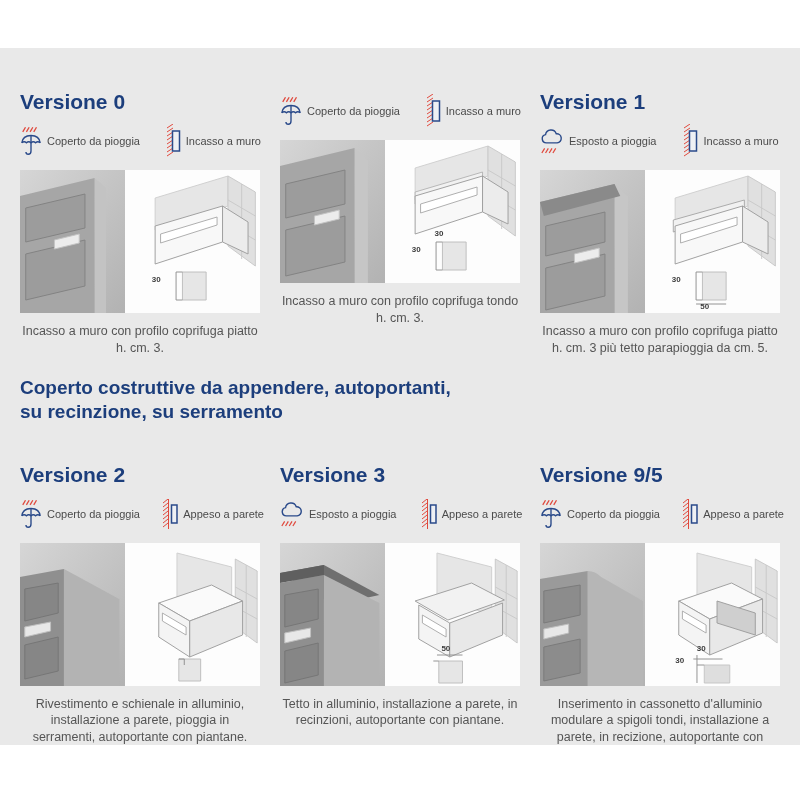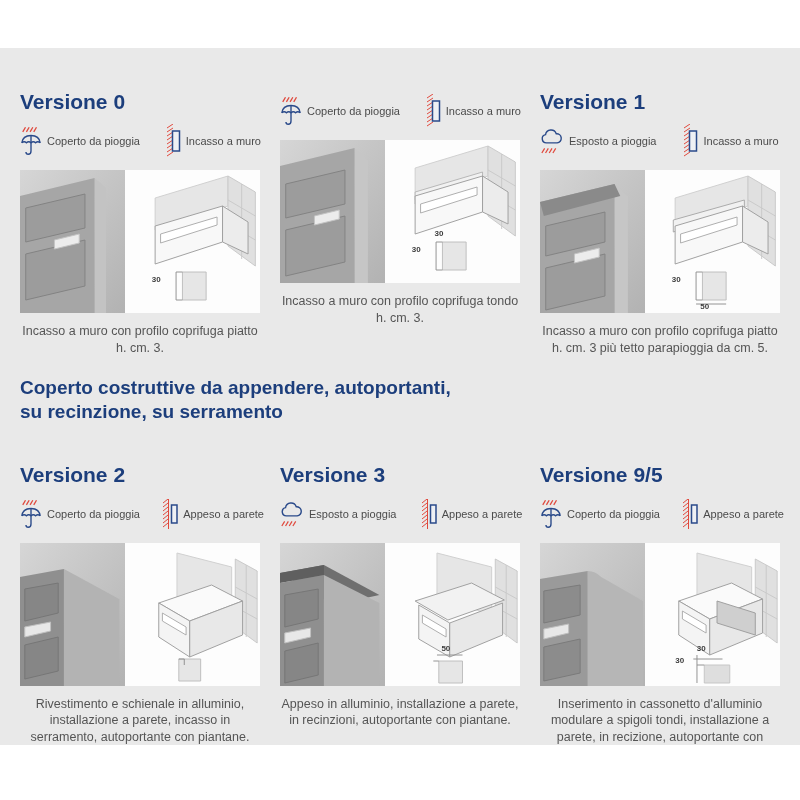--- a/index.html
+++ b/index.html
@@ -319,21 +319,21 @@
               <line x1="110" y1="22" x2="110" y2="94" stroke="#c8c8c8"></line>
             <polygon points="14,60 72,42 106,58 48,78" fill="#fafafa" stroke="#9d9d9d"></polygon>
             <polygon points="14,60 48,78 48,114 14,94" fill="#f4f4f4" stroke="#9d9d9d"></polygon>
             <polygon points="48,78 106,58 106,92 48,114" fill="#e8e8e8" stroke="#9d9d9d"></polygon>
             <polygon points="18,70 44,84 44,92 18,78" fill="#ffffff" stroke="#ababab"></polygon>
             <polygon points="36,116 60,116 60,138 36,138" fill="#e6e6e6" stroke="#bdbdbd"></polygon>
             <path d="M36 116 l6 0 l0 6" stroke="#8f8f8f" fill="none"></path>
           </svg>
         </div>
       </div>
-      <p class="caption">Rivestimento e schienale in alluminio, installazione a parete, incasso in serramento, autoportante con piantane.</p>
+      <p class="caption">Rivestimento e schienale in alluminio, installazione a parete, pioggia in serramenti, autoportante con piantane.</p>
     </div>
 
     <div class="card">
       <h2 class="version-title">Versione 3</h2>
       <div class="badges">
         <div class="badge">
           <svg width="24" height="28" viewBox="0 0 26 30">
             <path d="M7 17 a4.5 4.5 0 0 1 -1 -8.9 a6 6 0 0 1 11.6 -0.9 a4.5 4.5 0 0 1 1 9.8 z" fill="none" stroke="#2a4a8a" stroke-width="1.5"></path>
             <g stroke="#e0483c" stroke-width="1.3">
                 <line x1="2" y1="28" x2="5" y2="23"></line>
@@ -385,21 +385,21 @@
             <polygon points="10,58 72,40 108,57 46,77" fill="#f2f2f2" stroke="#9d9d9d"></polygon>
             <polygon points="14,62 48,80 48,114 14,96" fill="#f4f4f4" stroke="#9d9d9d"></polygon>
             <polygon points="48,80 106,60 106,92 48,114" fill="#e8e8e8" stroke="#9d9d9d"></polygon>
             <polygon points="18,72 44,86 44,94 18,80" fill="#ffffff" stroke="#ababab"></polygon>
             <polygon points="36,118 62,118 62,140 36,140" fill="#e6e6e6" stroke="#bdbdbd"></polygon>
             <path d="M30 118 l6 0 m-2 -6 l28 0" stroke="#8f8f8f" fill="none"></path>
           </svg>
           <span class="dim" style="left:31%; top:72%;">50</span>
         </div>
       </div>
-      <p class="caption">Appeso in alluminio, installazione a parete, in recinzioni, autoportante con piantane.</p>
+      <p class="caption">Tetto in alluminio, installazione a parete, in recinzioni, autoportante con piantane.</p>
     </div>
 
     <div class="card">
       <h2 class="version-title">Versione 9/5</h2>
       <div class="badges">
         <div class="badge">
           <svg width="22" height="30" viewBox="0 0 24 32">
             <g stroke="#e0483c" stroke-width="1.4">
                 <line x1="3" y1="6" x2="6" y2="1"></line>
                 <line x1="7" y1="6" x2="10" y2="1"></line>

